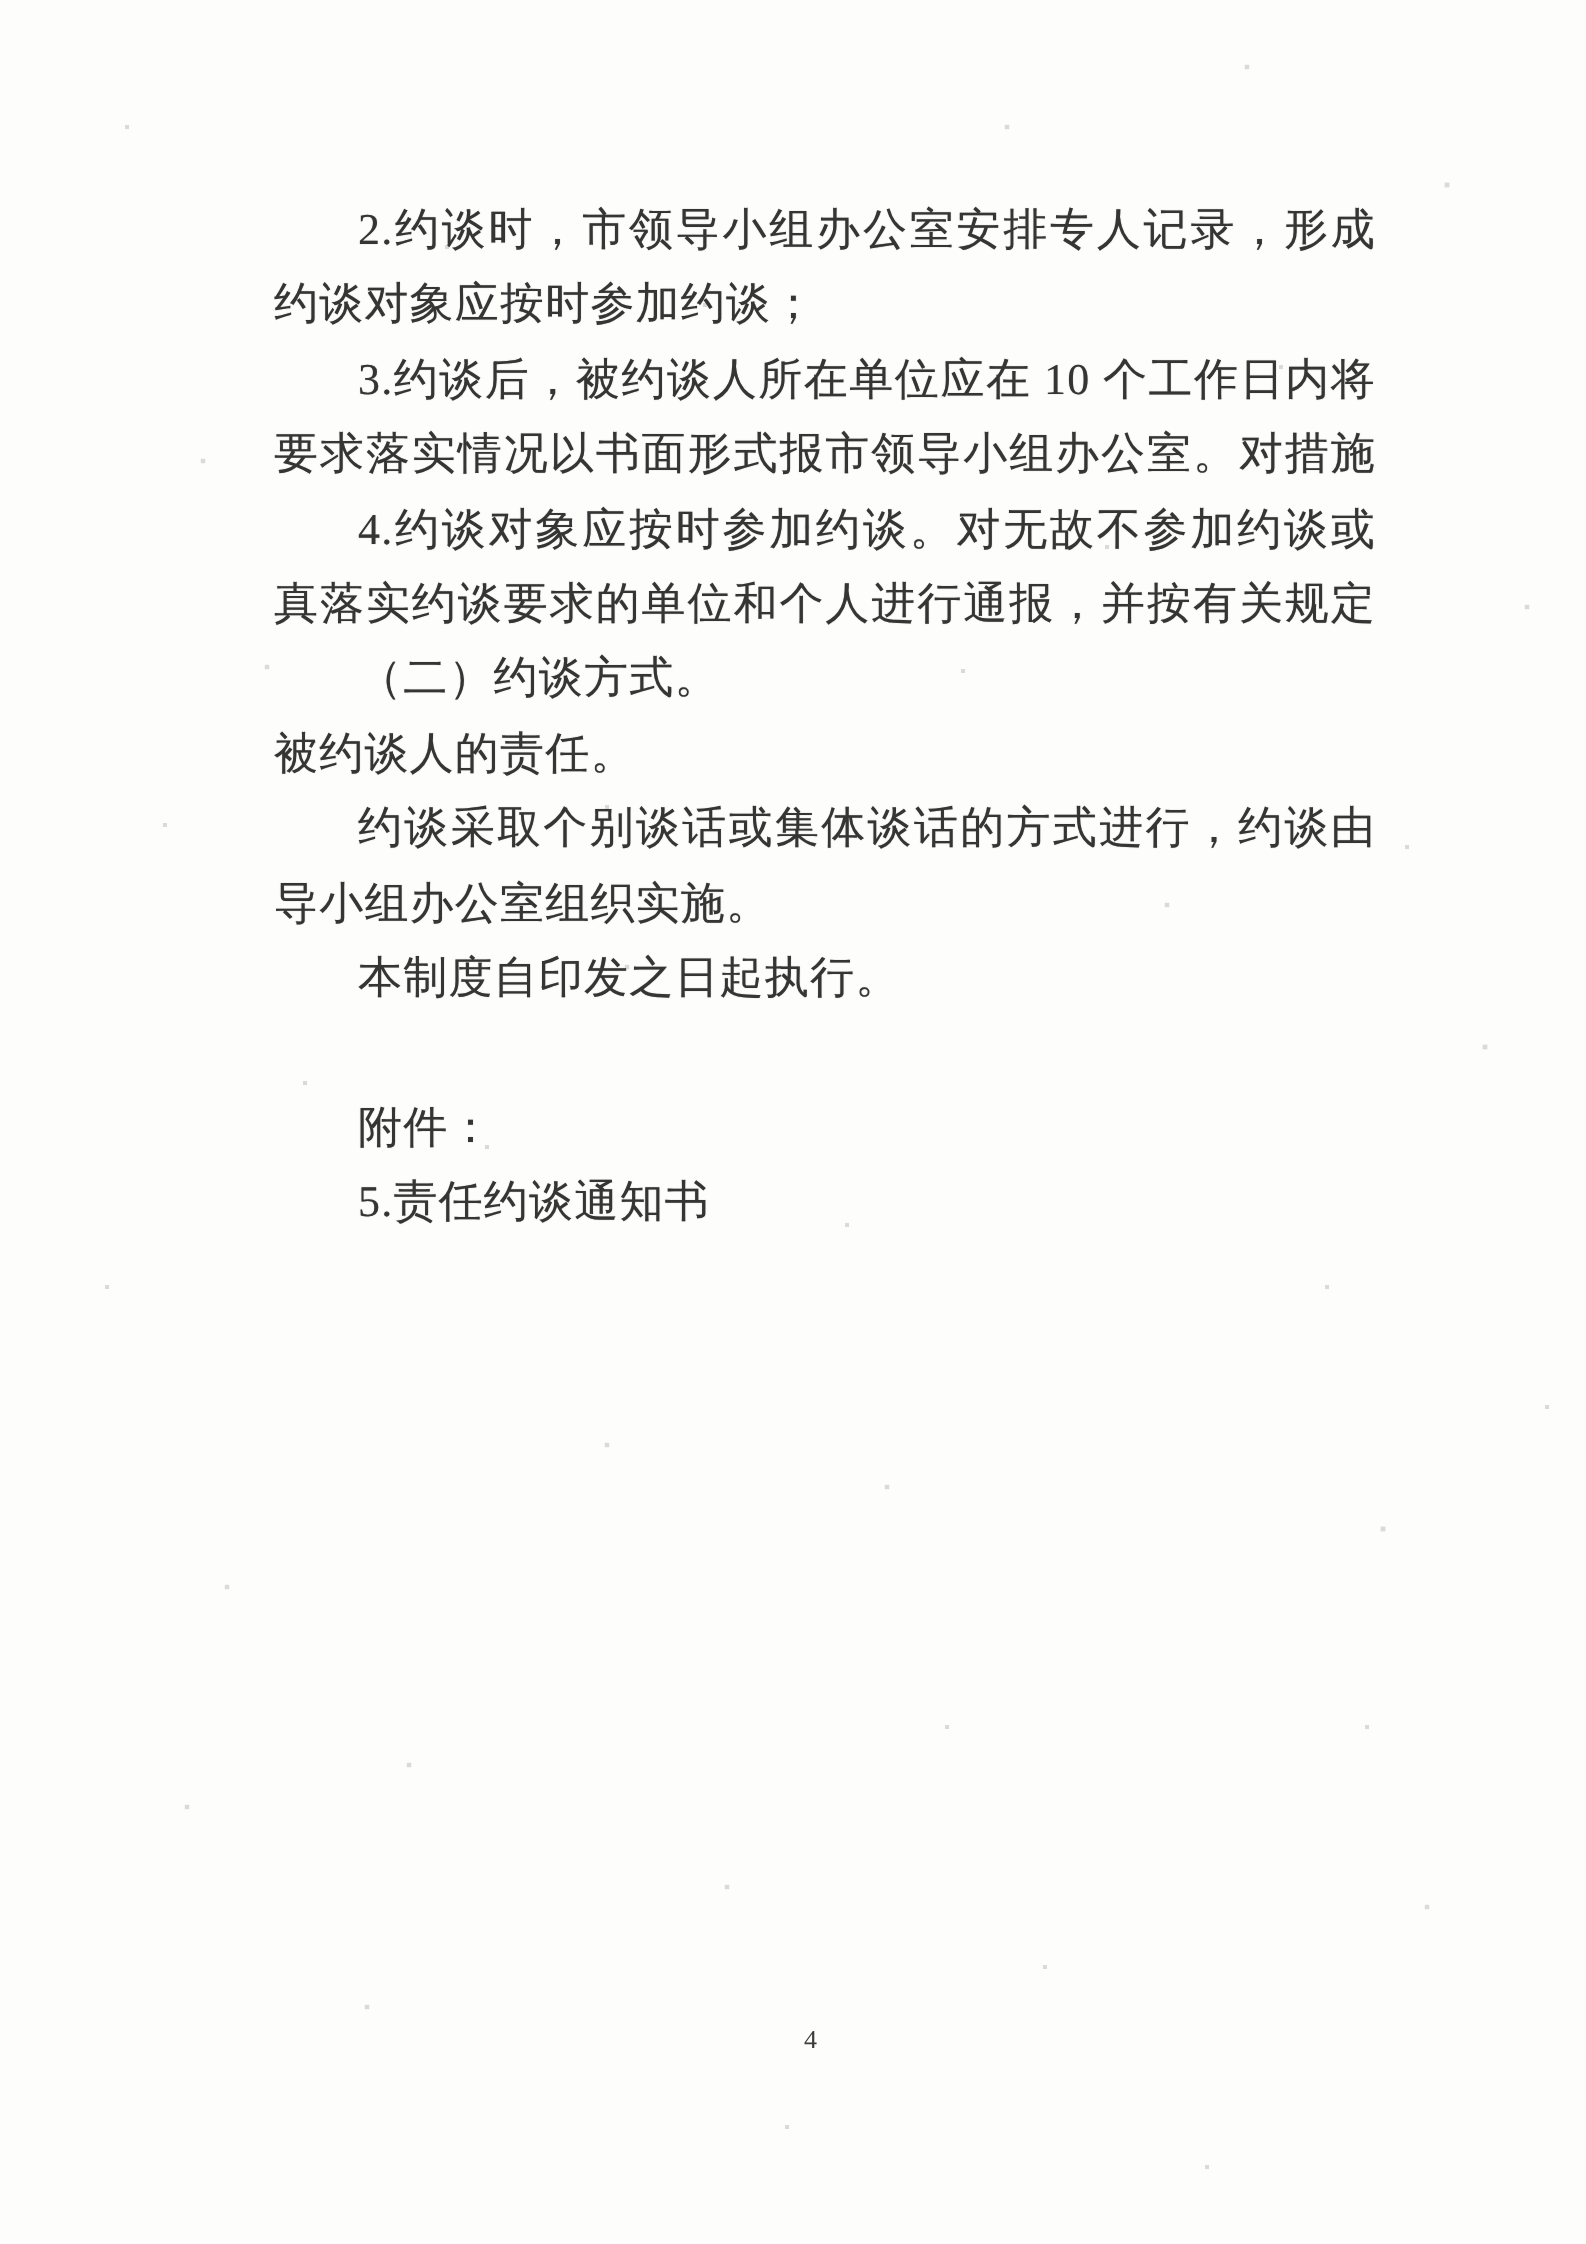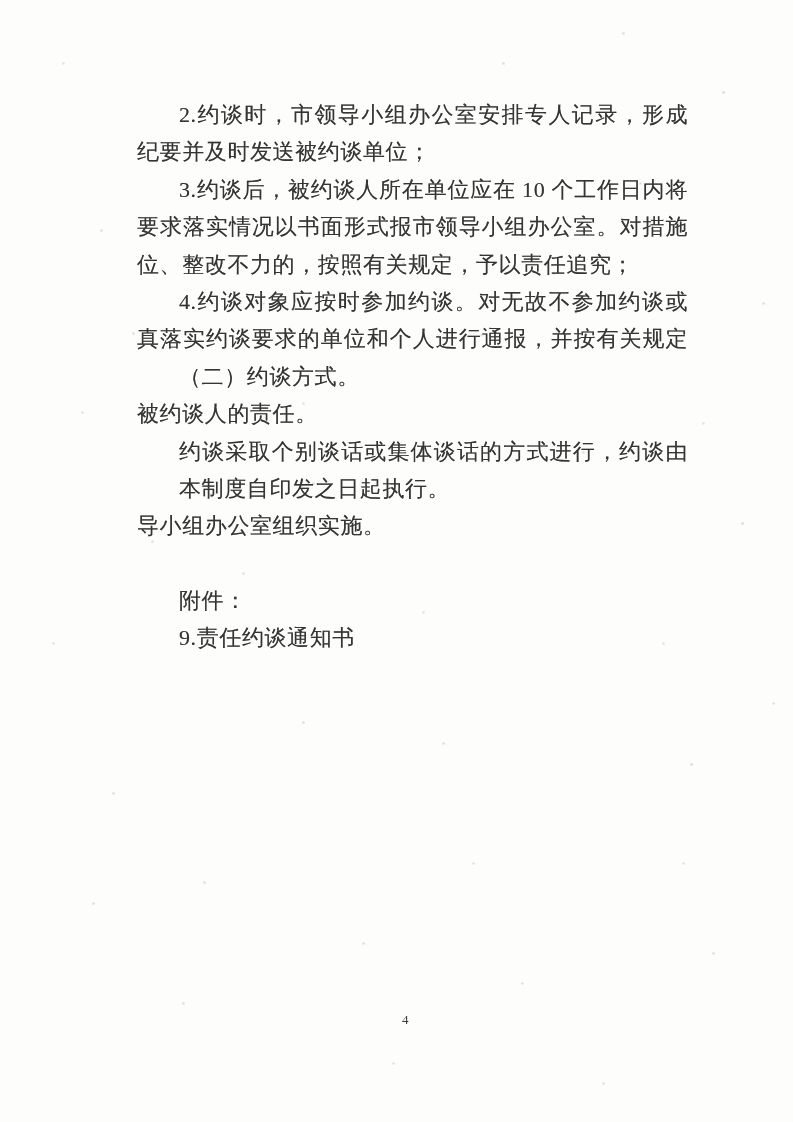--- a/index.html
+++ b/index.html
@@ -56,32 +56,31 @@
   }
 </style>
 </head>
 <body>
 
 <div class="scan-page">
   <div class="speckles"></div>
 
   <div class="textblock">
     <div class="line indent full">2.约谈时，市领导小组办公室安排专人记录，形成约谈</div>
-    <div class="line">纪要并及时发送被约谈单位；</div>
+    <div class="line">约谈对象应按时参加约谈；</div>
     <div class="line indent full">3.约谈后，被约谈人所在单位应在 10 个工作日内将约谈</div>
     <div class="line full">要求落实情况以书面形式报市领导小组办公室。对措施不到</div>
-    <div class="line">位、整改不力的，按照有关规定，予以责任追究；</div>
     <div class="line indent full">4.约谈对象应按时参加约谈。对无故不参加约谈或不认</div>
     <div class="line full">真落实约谈要求的单位和个人进行通报，并按有关规定追究</div>
     <div class="line indent">（二）约谈方式。</div>
     <div class="line">被约谈人的责任。</div>
     <div class="line indent full">约谈采取个别谈话或集体谈话的方式进行，约谈由市领</div>
+    <div class="line">导小组办公室组织实施。</div>
     <div class="line indent">本制度自印发之日起执行。</div>
-    <div class="line">导小组办公室组织实施。</div>
 
     <div class="blank-line"></div>
 
     <div class="line indent">附件：</div>
-    <div class="line indent">9.责任约谈通知书</div>
+    <div class="line indent">5.责任约谈通知书</div>
   </div>
 
   <div class="pagenum">4</div>
 </div>
 
 </body></html>

